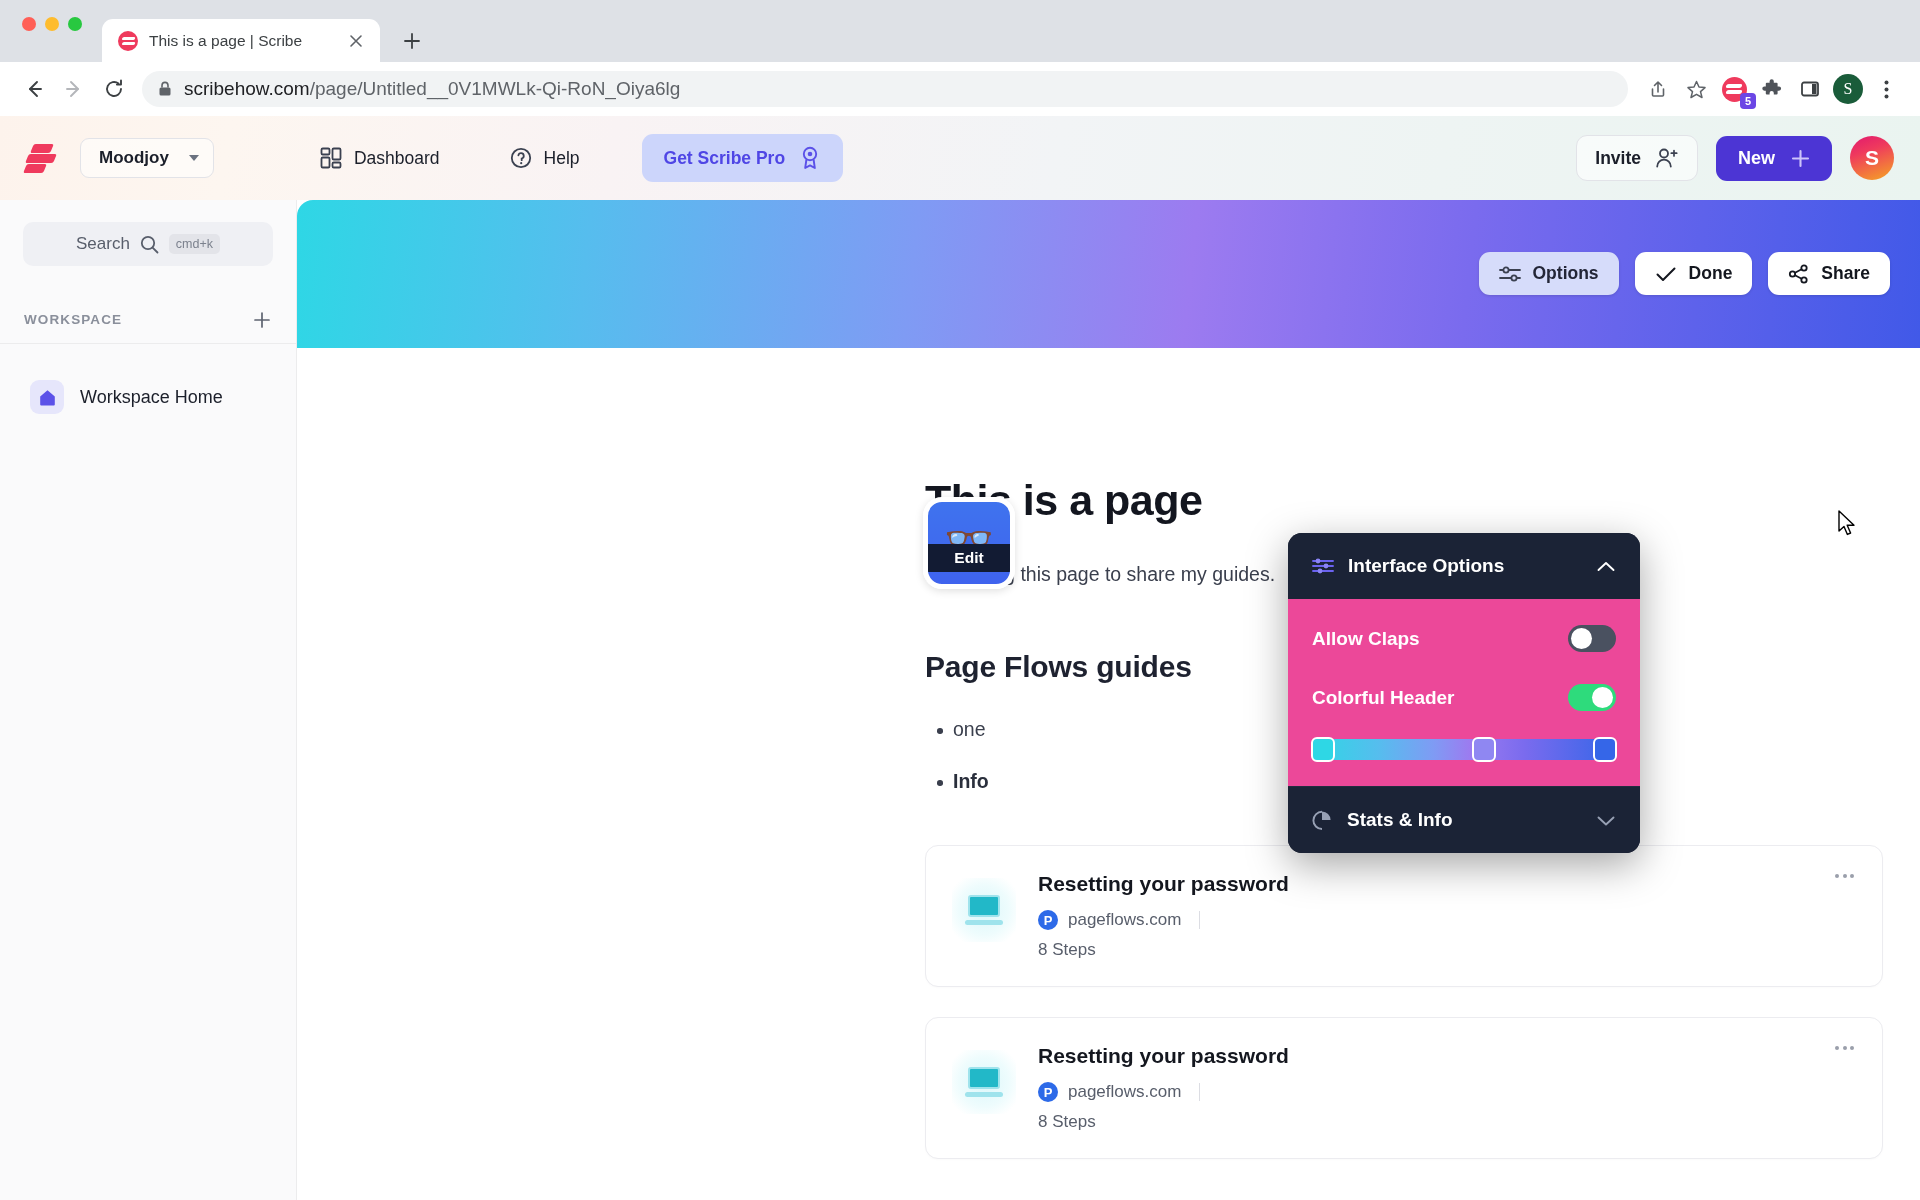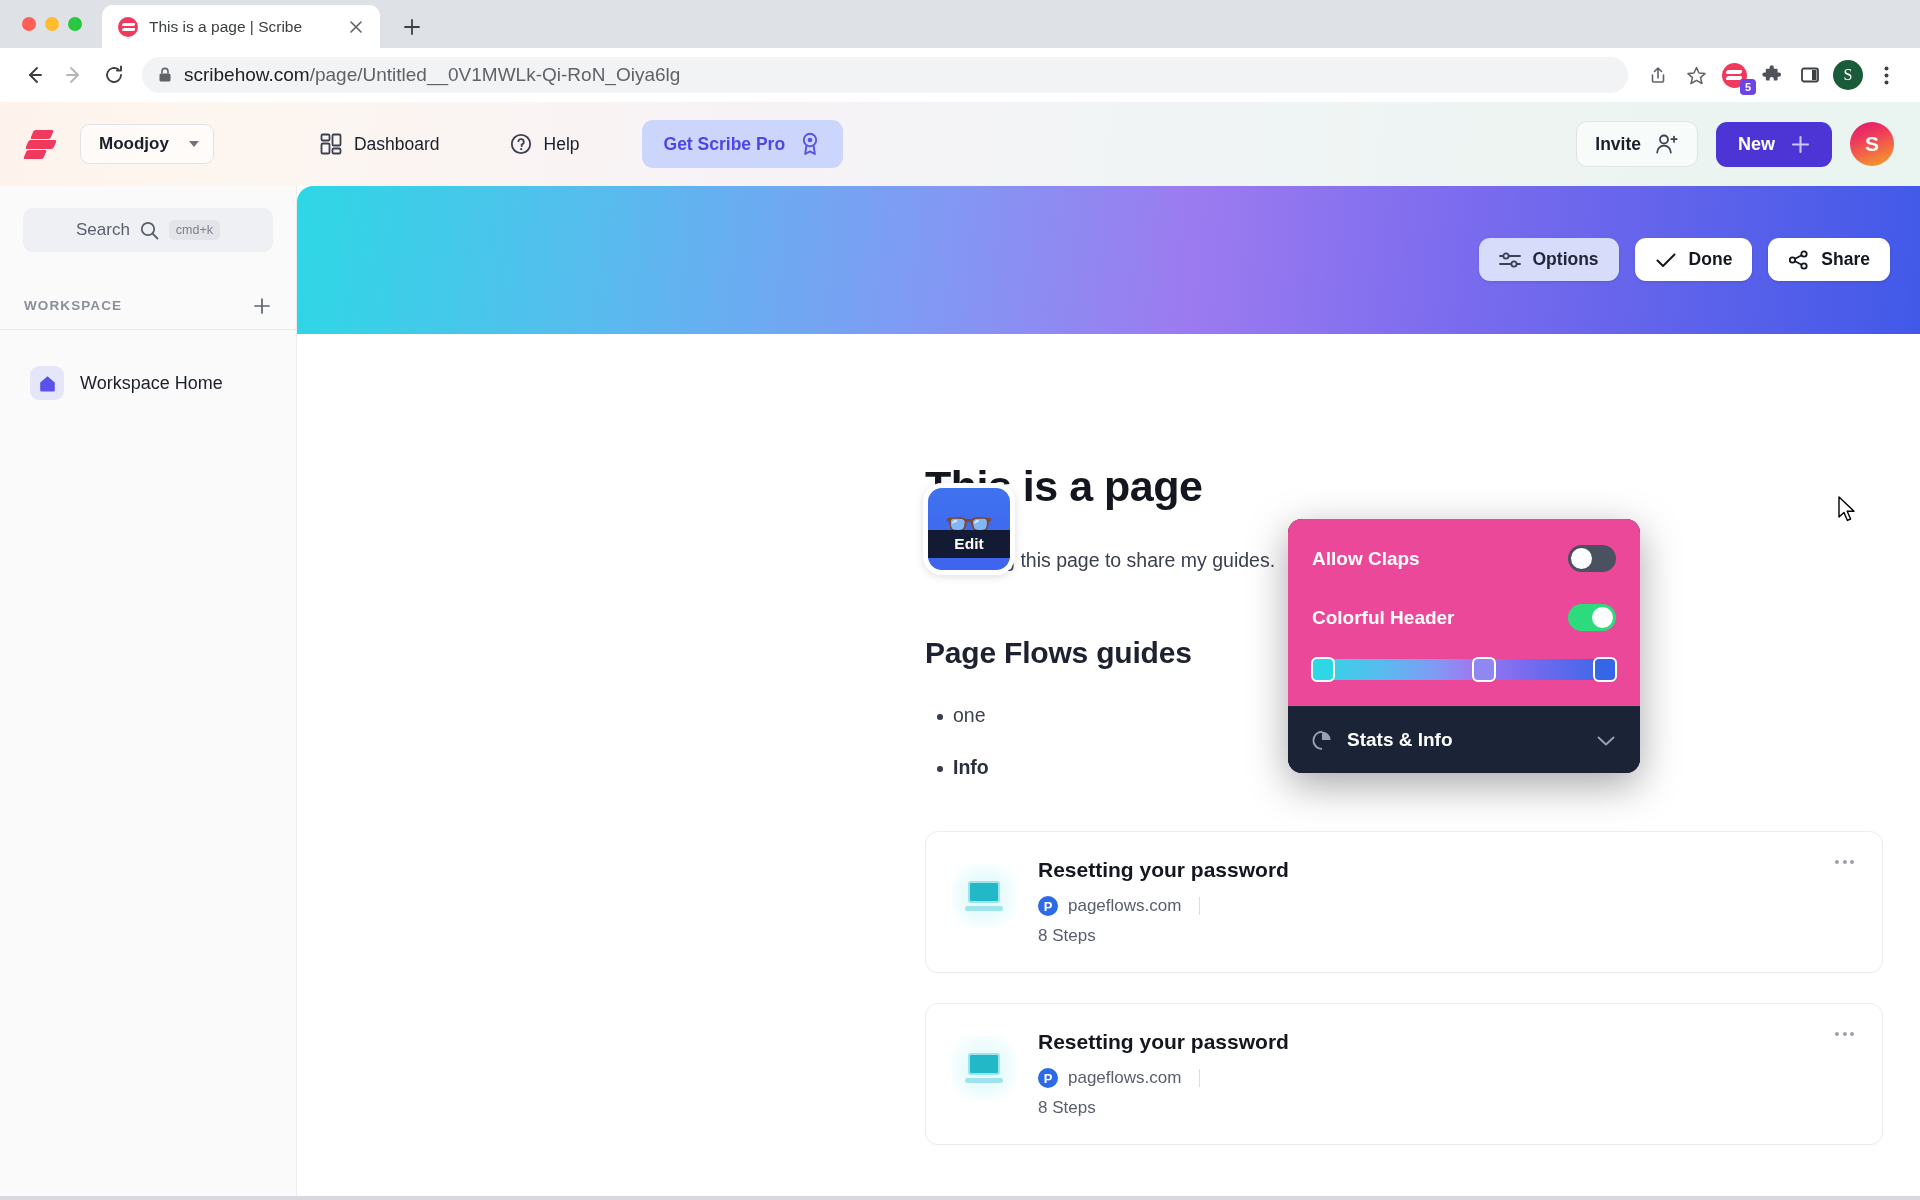--- a/index.html
+++ b/index.html
@@ -10,21 +10,21 @@
     overflow: hidden;
   }
 
   
   .browser-chrome {
     width: 1920px;
     background: #dee1e6;
     position: relative;
   }
   .tabstrip {
-    height: 48px;
+    height: 62px;
     display: flex;
     align-items: flex-end;
     padding-left: 16px;
     position: relative;
   }
   .traffic {
     display: flex; align-items: center; gap: 9px;
     position: absolute; left: 22px; top: 17px;
   }
   .tl { width: 14px; height: 14px; border-radius: 50%; }
@@ -791,20 +791,36 @@
                 <i></i>
                 <i></i>
                 <i></i>
               </div>
           </div>
 
         </div>
       </div>
 
       <div class="options-panel">
+        <div class="op-section-head">
+          <span>
+            <svg width="22" height="18" viewBox="0 0 22 18">
+                <path d="M1 4 H21 M1 9 H21 M1 14 H21" stroke="#6b63f0" stroke-width="1.9" stroke-linecap="round"></path>
+                <circle cx="6" cy="4" r="2.4" fill="#8b84f5"></circle>
+                <circle cx="14" cy="9" r="2.4" fill="#8b84f5"></circle>
+                <circle cx="8" cy="14" r="2.4" fill="#8b84f5"></circle>
+              </svg>
+          </span>
+          <span class="op-title">Interface Options</span>
+          <span>
+            <svg width="20" height="13" viewBox="0 0 20 13">
+                <path d="M2.5 10 L10 3 L17.5 10" stroke="#fff" stroke-width="1.9" fill="none" stroke-linecap="round" stroke-linejoin="round"></path>
+              </svg>
+          </span>
+        </div>
 
         <div class="op-body">
           <div class="op-row">
             <span class="op-label">Allow Claps</span>
             <span class="toggle off">
                 <span class="knob"></span>
               </span>
           </div>
           <div class="op-row">
             <span class="op-label">Colorful Header</span>

